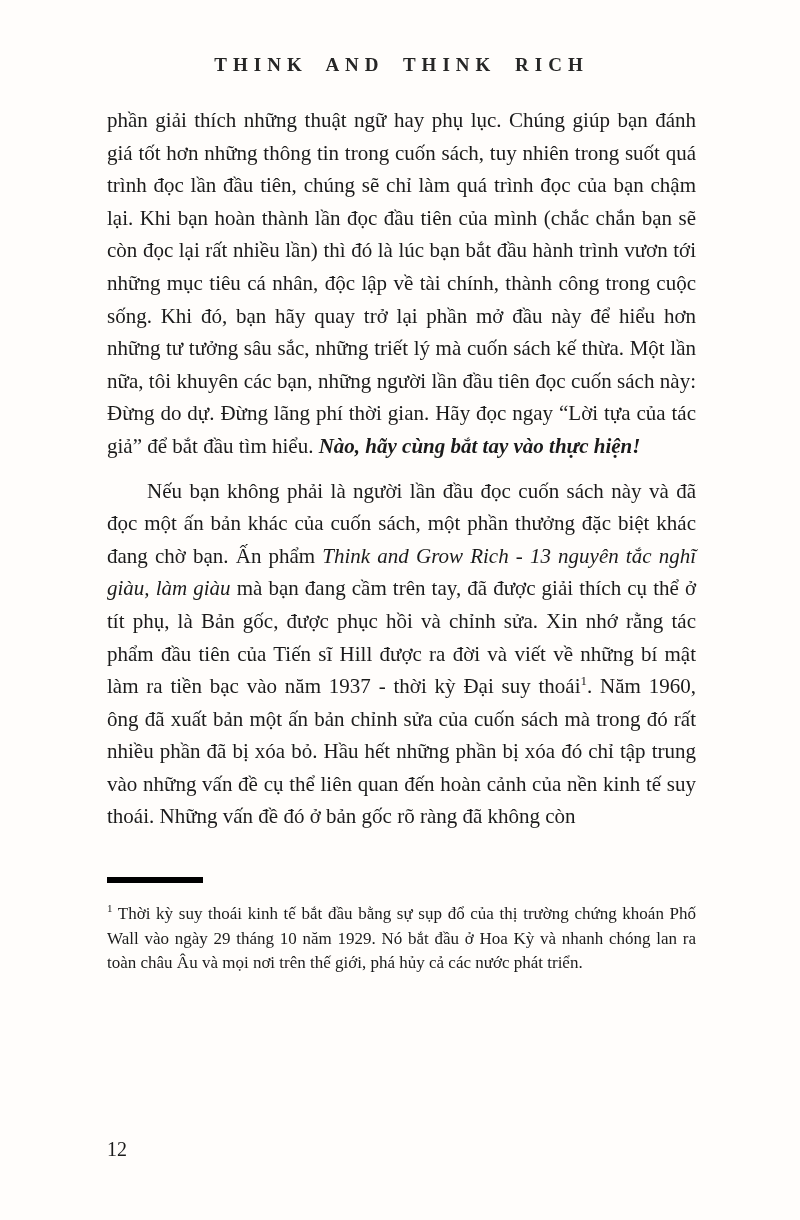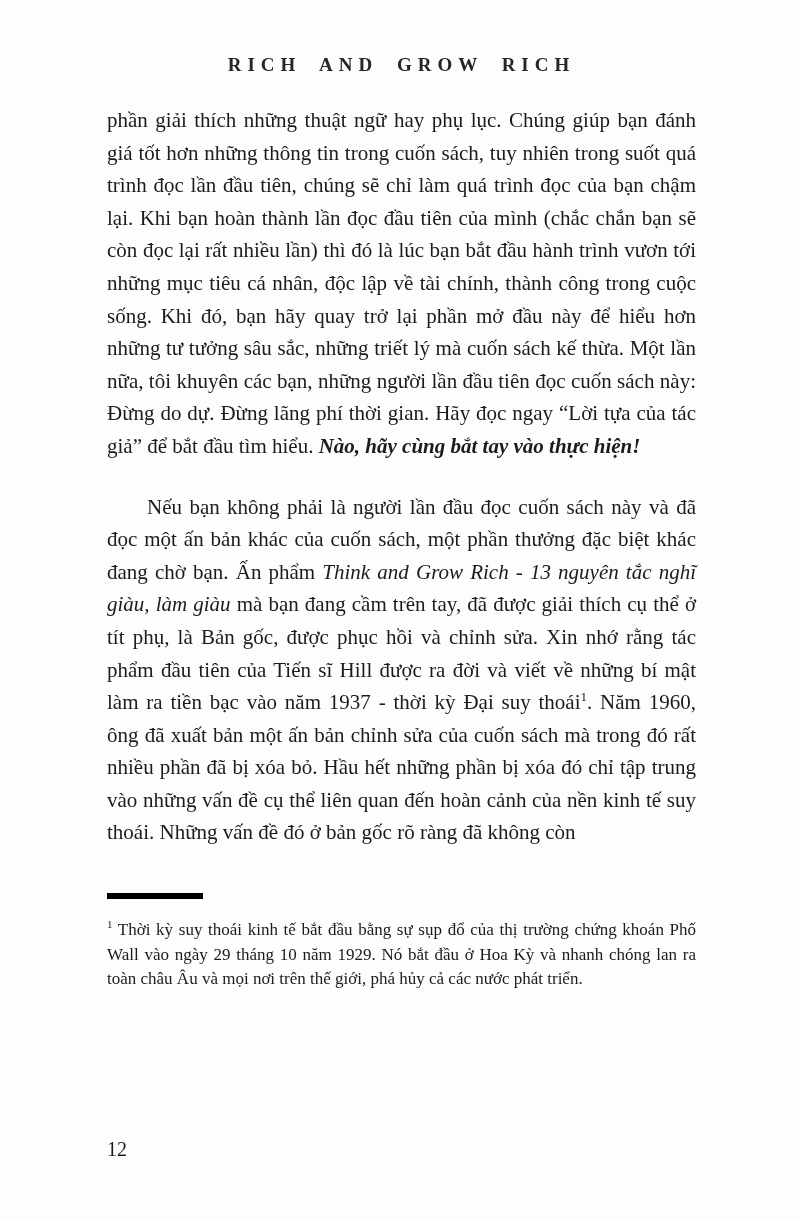--- a/index.html
+++ b/index.html
@@ -32,21 +32,21 @@
   .body-text {
     margin-top: 28px;
     font-size: 21px;
     line-height: 32.6px;
     text-align: justify;
   }
   .para {
     margin: 0;
   }
   .para-indent {
-    margin-top: 28px;
+    margin-top: 12px;
     text-indent: 40px;
   }
   .bold-italic {
     font-weight: 700;
     font-style: italic;
   }
   .italic {
     font-style: italic;
   }
   .fn-ref {
@@ -77,21 +77,21 @@
     bottom: 59px;
     font-size: 20px;
     color: #1b1b1b;
   }
 </style>
 </head>
 <body>
 
 <div class="page">
 
-  <div class="running-head">RICH AND GROW RICH</div>
+  <div class="running-head">THINK AND THINK RICH</div>
 
   <div class="body-text">
 
     <p class="para">
       <span>phần giải thích những thuật ngữ hay phụ lục. Chúng giúp bạn đánh giá tốt hơn những thông tin trong cuốn sách, tuy nhiên trong suốt quá trình đọc lần đầu tiên, chúng sẽ chỉ làm quá trình đọc của bạn chậm lại. Khi bạn hoàn thành lần đọc đầu tiên của mình (chắc chắn bạn sẽ còn đọc lại rất nhiều lần) thì đó là lúc bạn bắt đầu hành trình vươn tới những mục tiêu cá nhân, độc lập về tài chính, thành công trong cuộc sống. Khi đó, bạn hãy quay trở lại phần mở đầu này để hiểu hơn những tư tưởng sâu sắc, những triết lý mà cuốn sách kế thừa. Một lần nữa, tôi khuyên các bạn, những người lần đầu tiên đọc cuốn sách này: Đừng do dự. Đừng lãng phí thời gian. Hãy đọc ngay “Lời tựa của tác giả” để bắt đầu tìm hiểu. </span><span class="bold-italic">Nào, hãy cùng bắt tay vào thực hiện!</span>
     </p>
 
     <p class="para para-indent">
       <span>Nếu bạn không phải là người lần đầu đọc cuốn sách này và đã đọc một ấn bản khác của cuốn sách, một phần thưởng đặc biệt khác đang chờ bạn. Ấn phẩm </span><span class="italic">Think and Grow Rich - 13 nguyên tắc nghĩ giàu, làm giàu</span><span> mà bạn đang cầm trên tay, đã được giải thích cụ thể ở tít phụ, là Bản gốc, được phục hồi và chỉnh sửa. Xin nhớ rằng tác phẩm đầu tiên của Tiến sĩ Hill được ra đời và viết về những bí mật làm ra tiền bạc vào năm 1937 - thời kỳ Đại suy thoái</span><span class="fn-ref">1</span><span>. Năm 1960, ông đã xuất bản một ấn bản chỉnh sửa của cuốn sách mà trong đó rất nhiều phần đã bị xóa bỏ. Hầu hết những phần bị xóa đó chỉ tập trung vào những vấn đề cụ thể liên quan đến hoàn cảnh của nền kinh tế suy thoái. Những vấn đề đó ở bản gốc rõ ràng đã không còn</span>
     </p>

